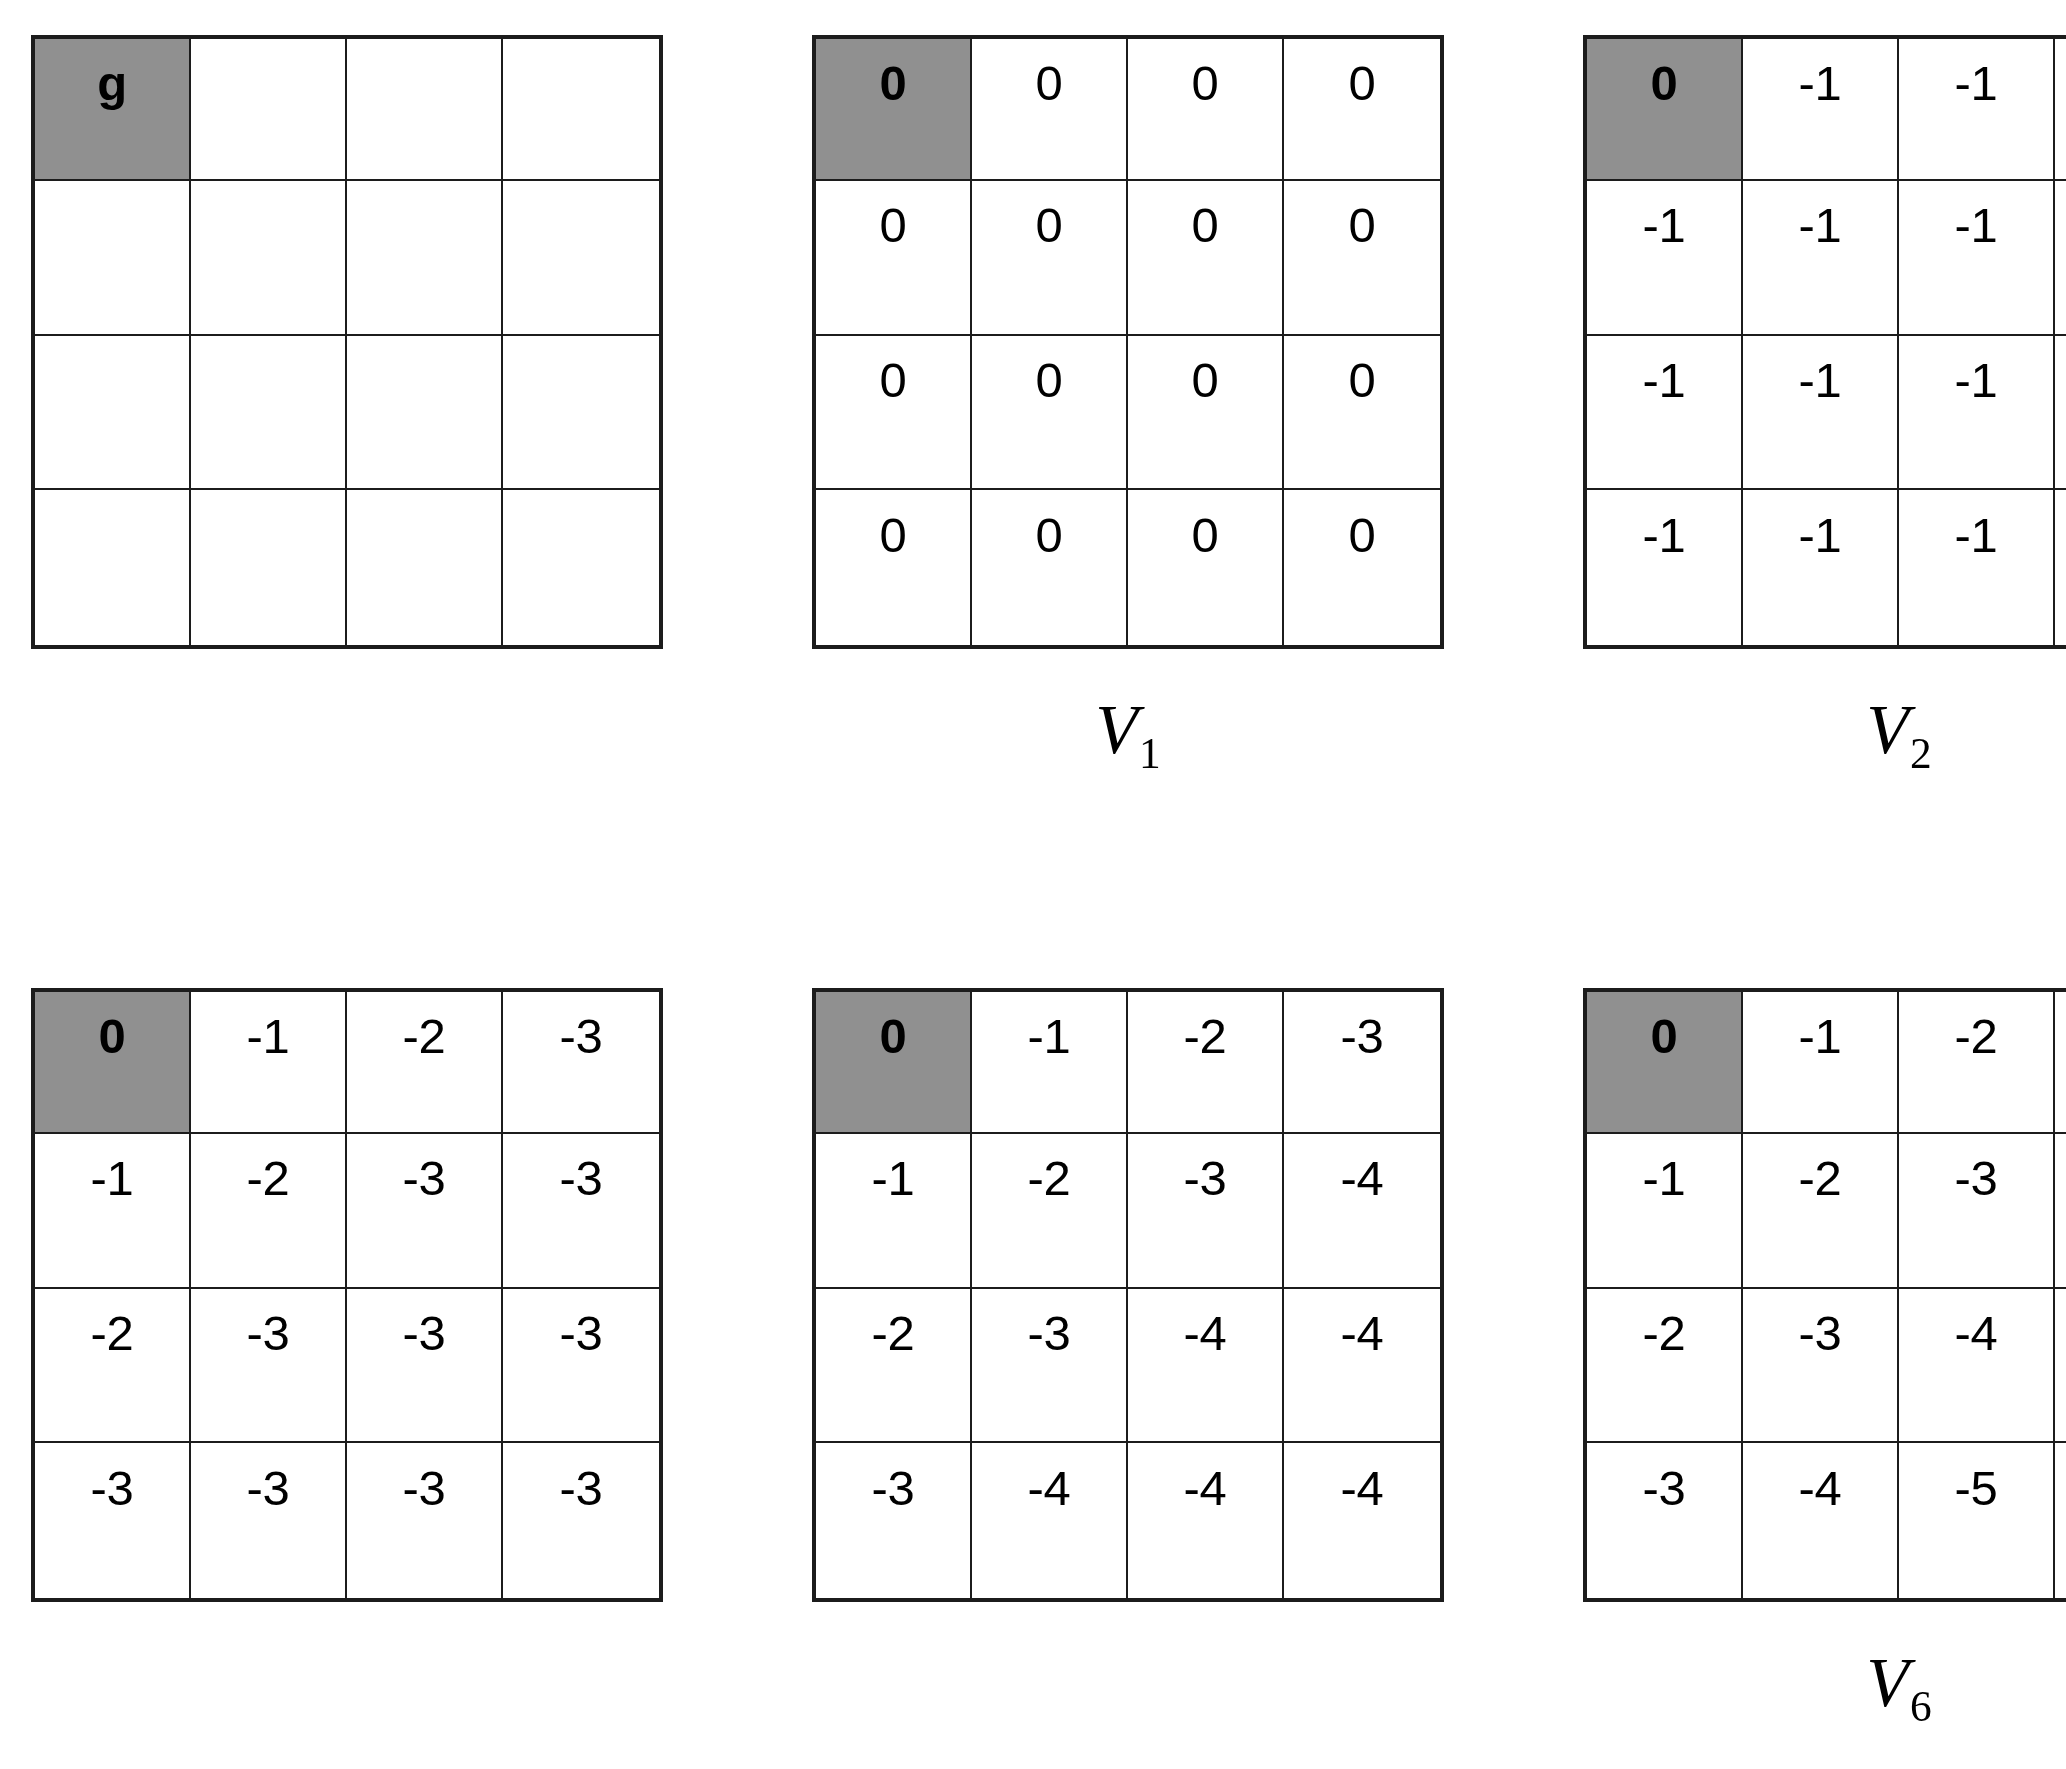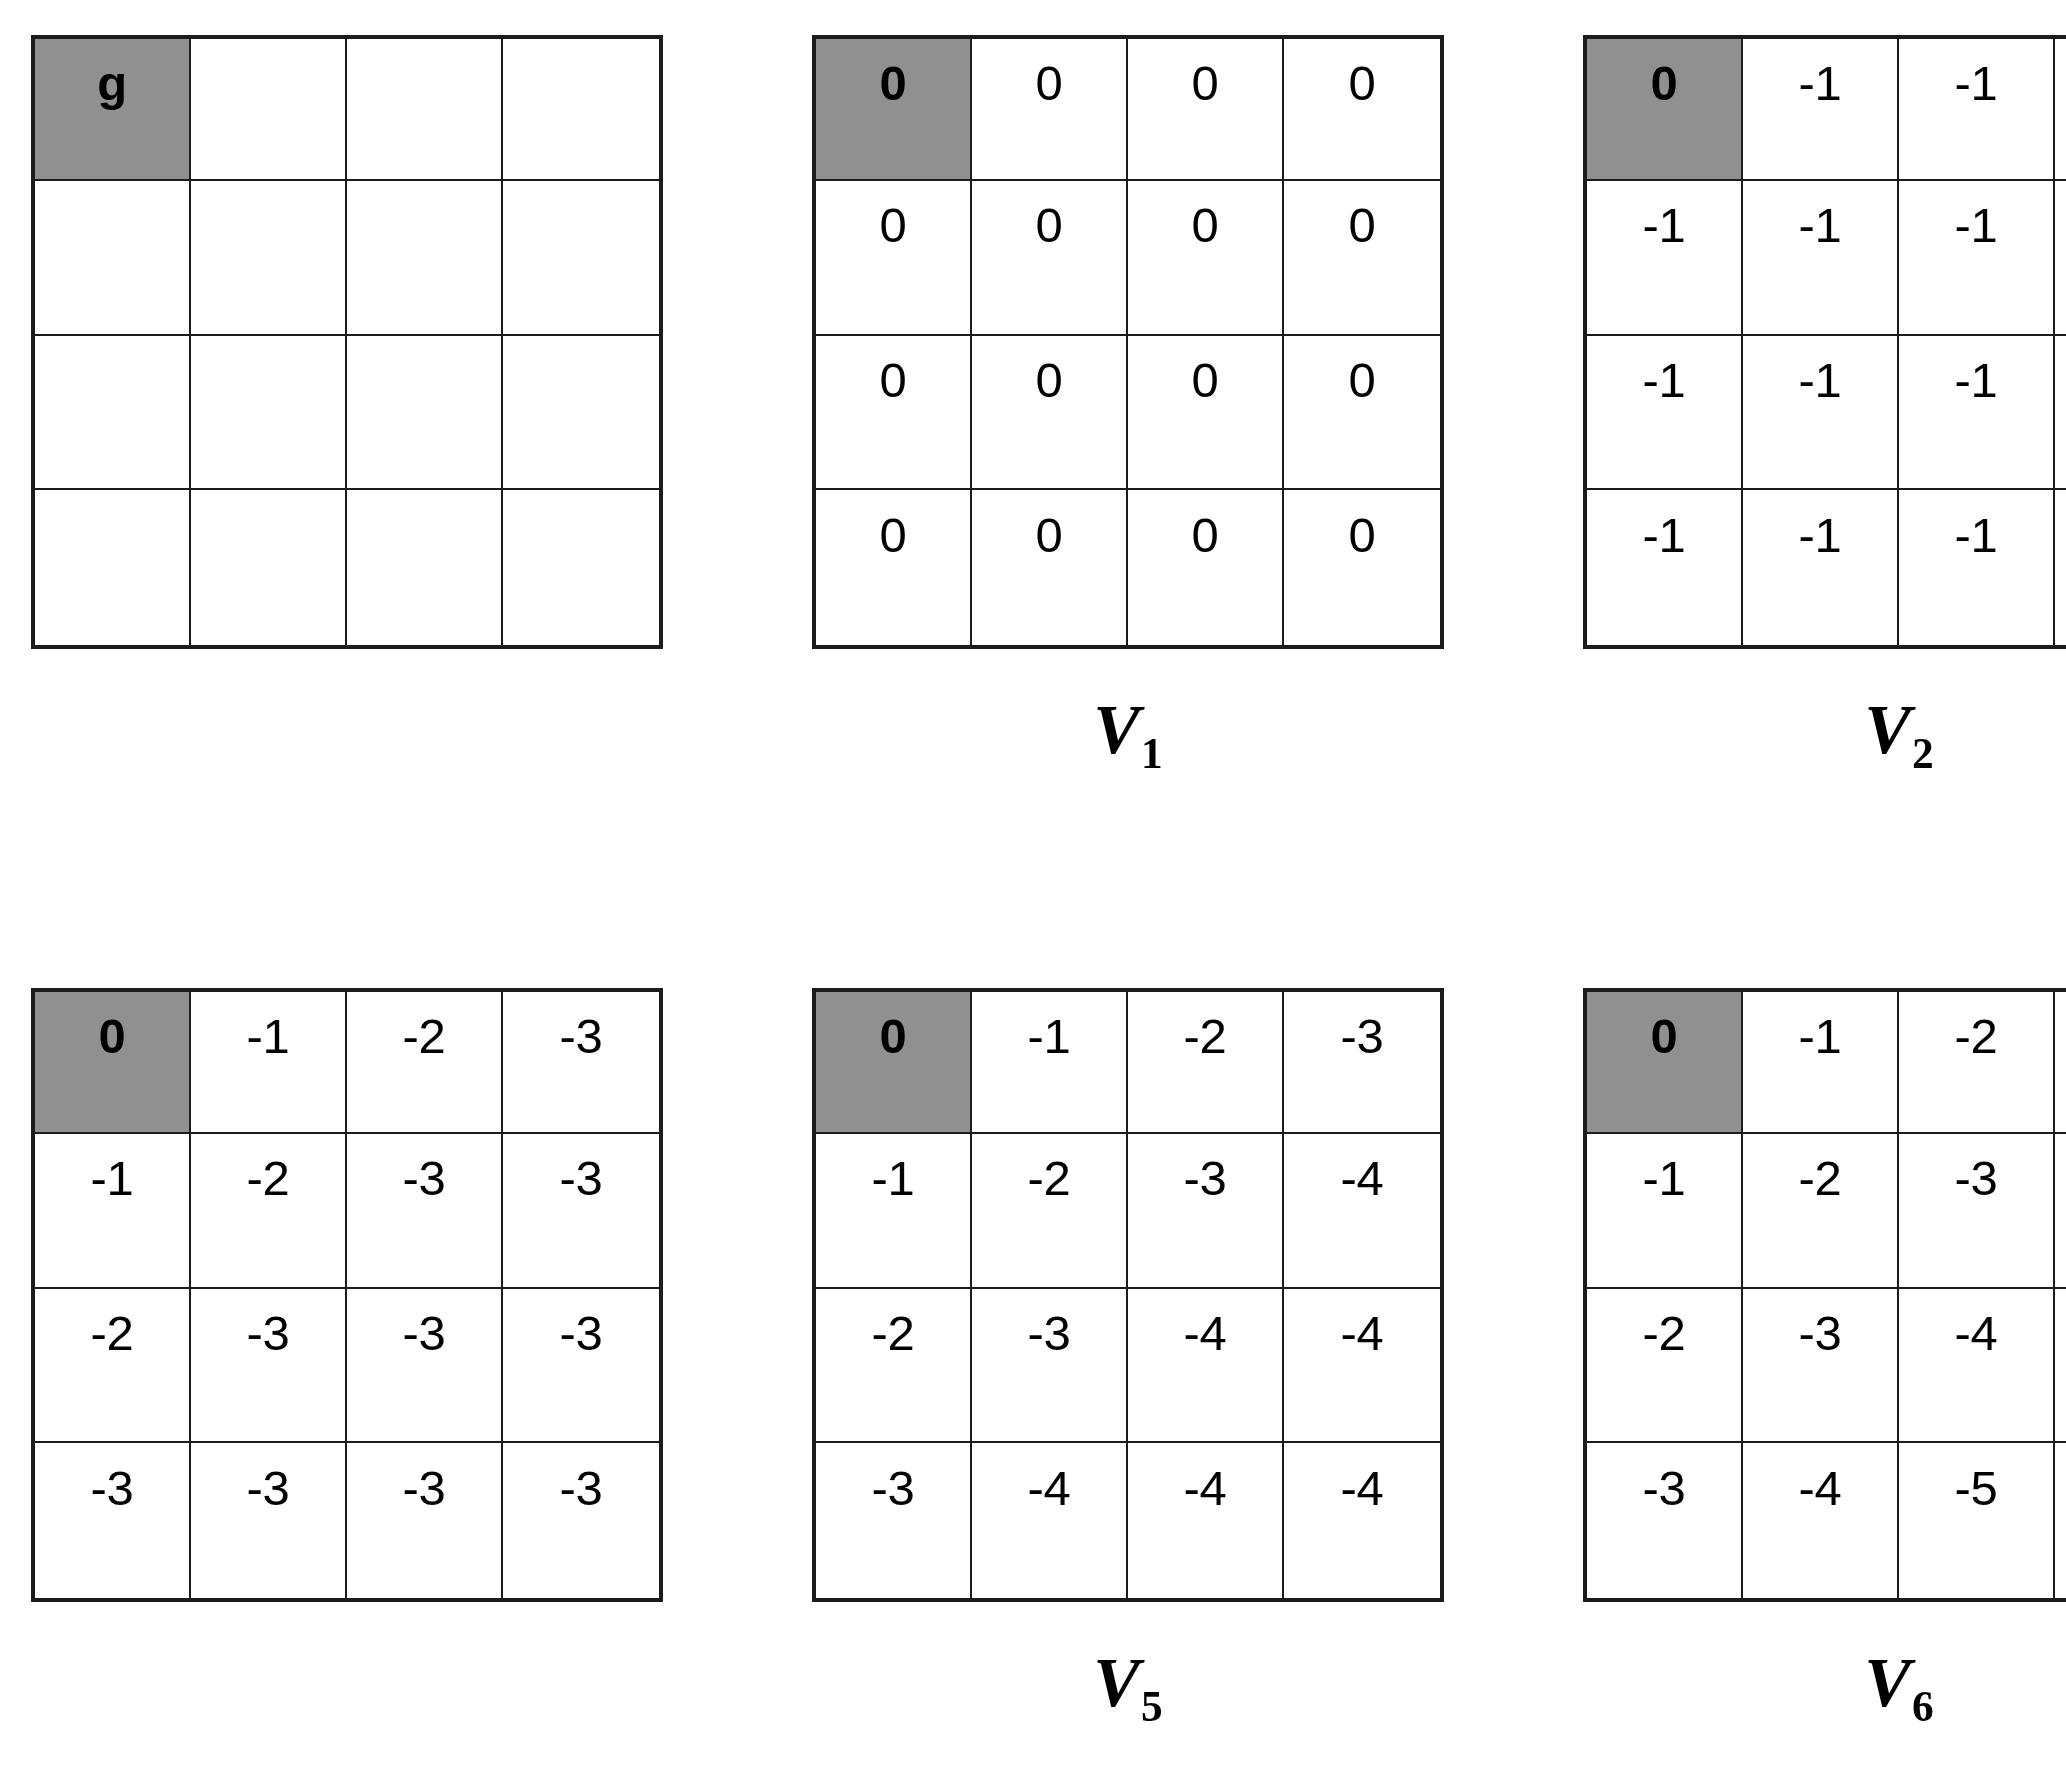--- a/index.html
+++ b/index.html
@@ -59,21 +59,21 @@
     height: 79px;
   }
   .caption-cjk {
     font-family: "Liberation Serif", "DejaVu Serif", serif;
     font-size: 72px;
     line-height: 1;
   }
   .caption-math {
     font-family: "Liberation Serif", "DejaVu Serif", serif;
     font-size: 70px;
-    font-weight: bold;
+    font-weight: normal;
     line-height: 1;
     white-space: nowrap;
   }
   .caption-math .v-letter { font-style: italic; }
   .caption-math .v-sub {
     font-style: normal;
     font-size: 0.62em;
     vertical-align: sub;
     margin-left: 0.02em;
   }
@@ -328,21 +328,20 @@
         <div class="cell">
           <span class="cell-text">-4</span>
         </div>
         <div class="cell">
           <span class="cell-text">-4</span>
         </div>
         <div class="cell">
           <span class="cell-text">-4</span>
         </div>
       </div>
-      <div class="caption"><span class="caption-math"><span class="v-letter">V</span><span class="v-sub">5</span></span></div>
     </div>
     <div class="panel" style="left: 1583px; top: 988px;">
       <div class="grid">
         <div class="cell shaded">
           <span class="cell-text">0</span>
         </div>
         <div class="cell">
           <span class="cell-text">-1</span>
         </div>
         <div class="cell">

